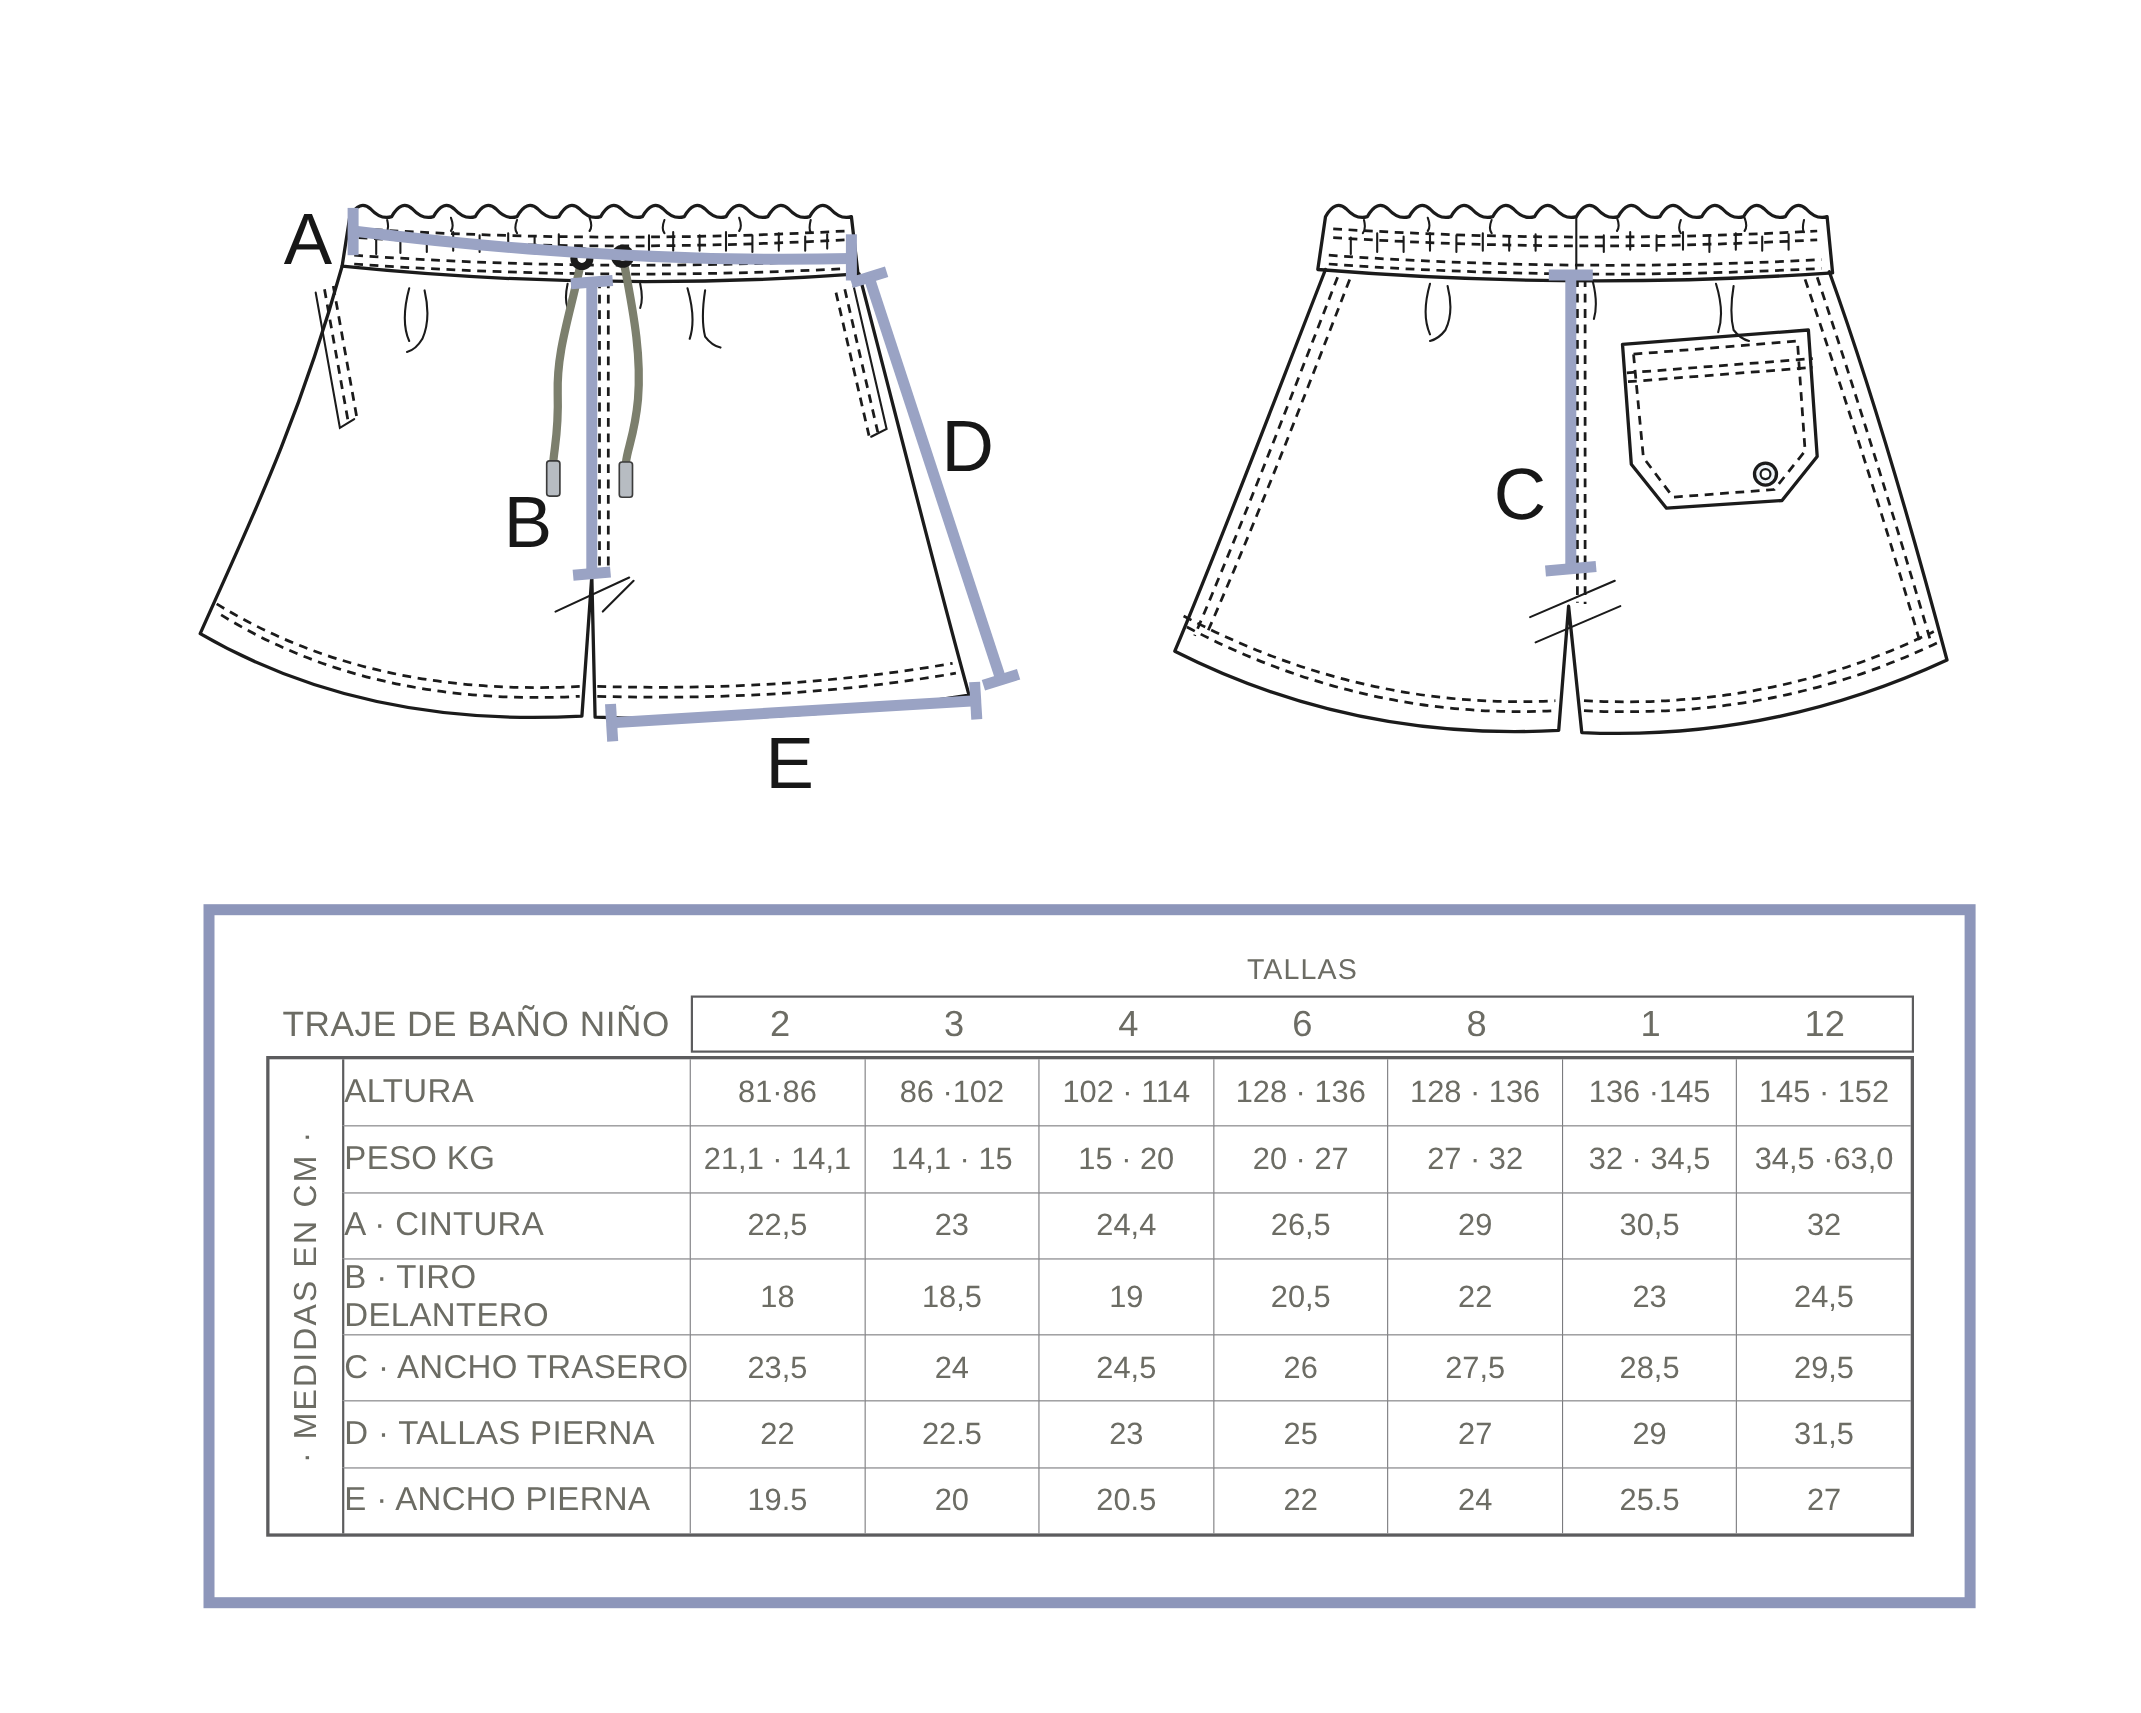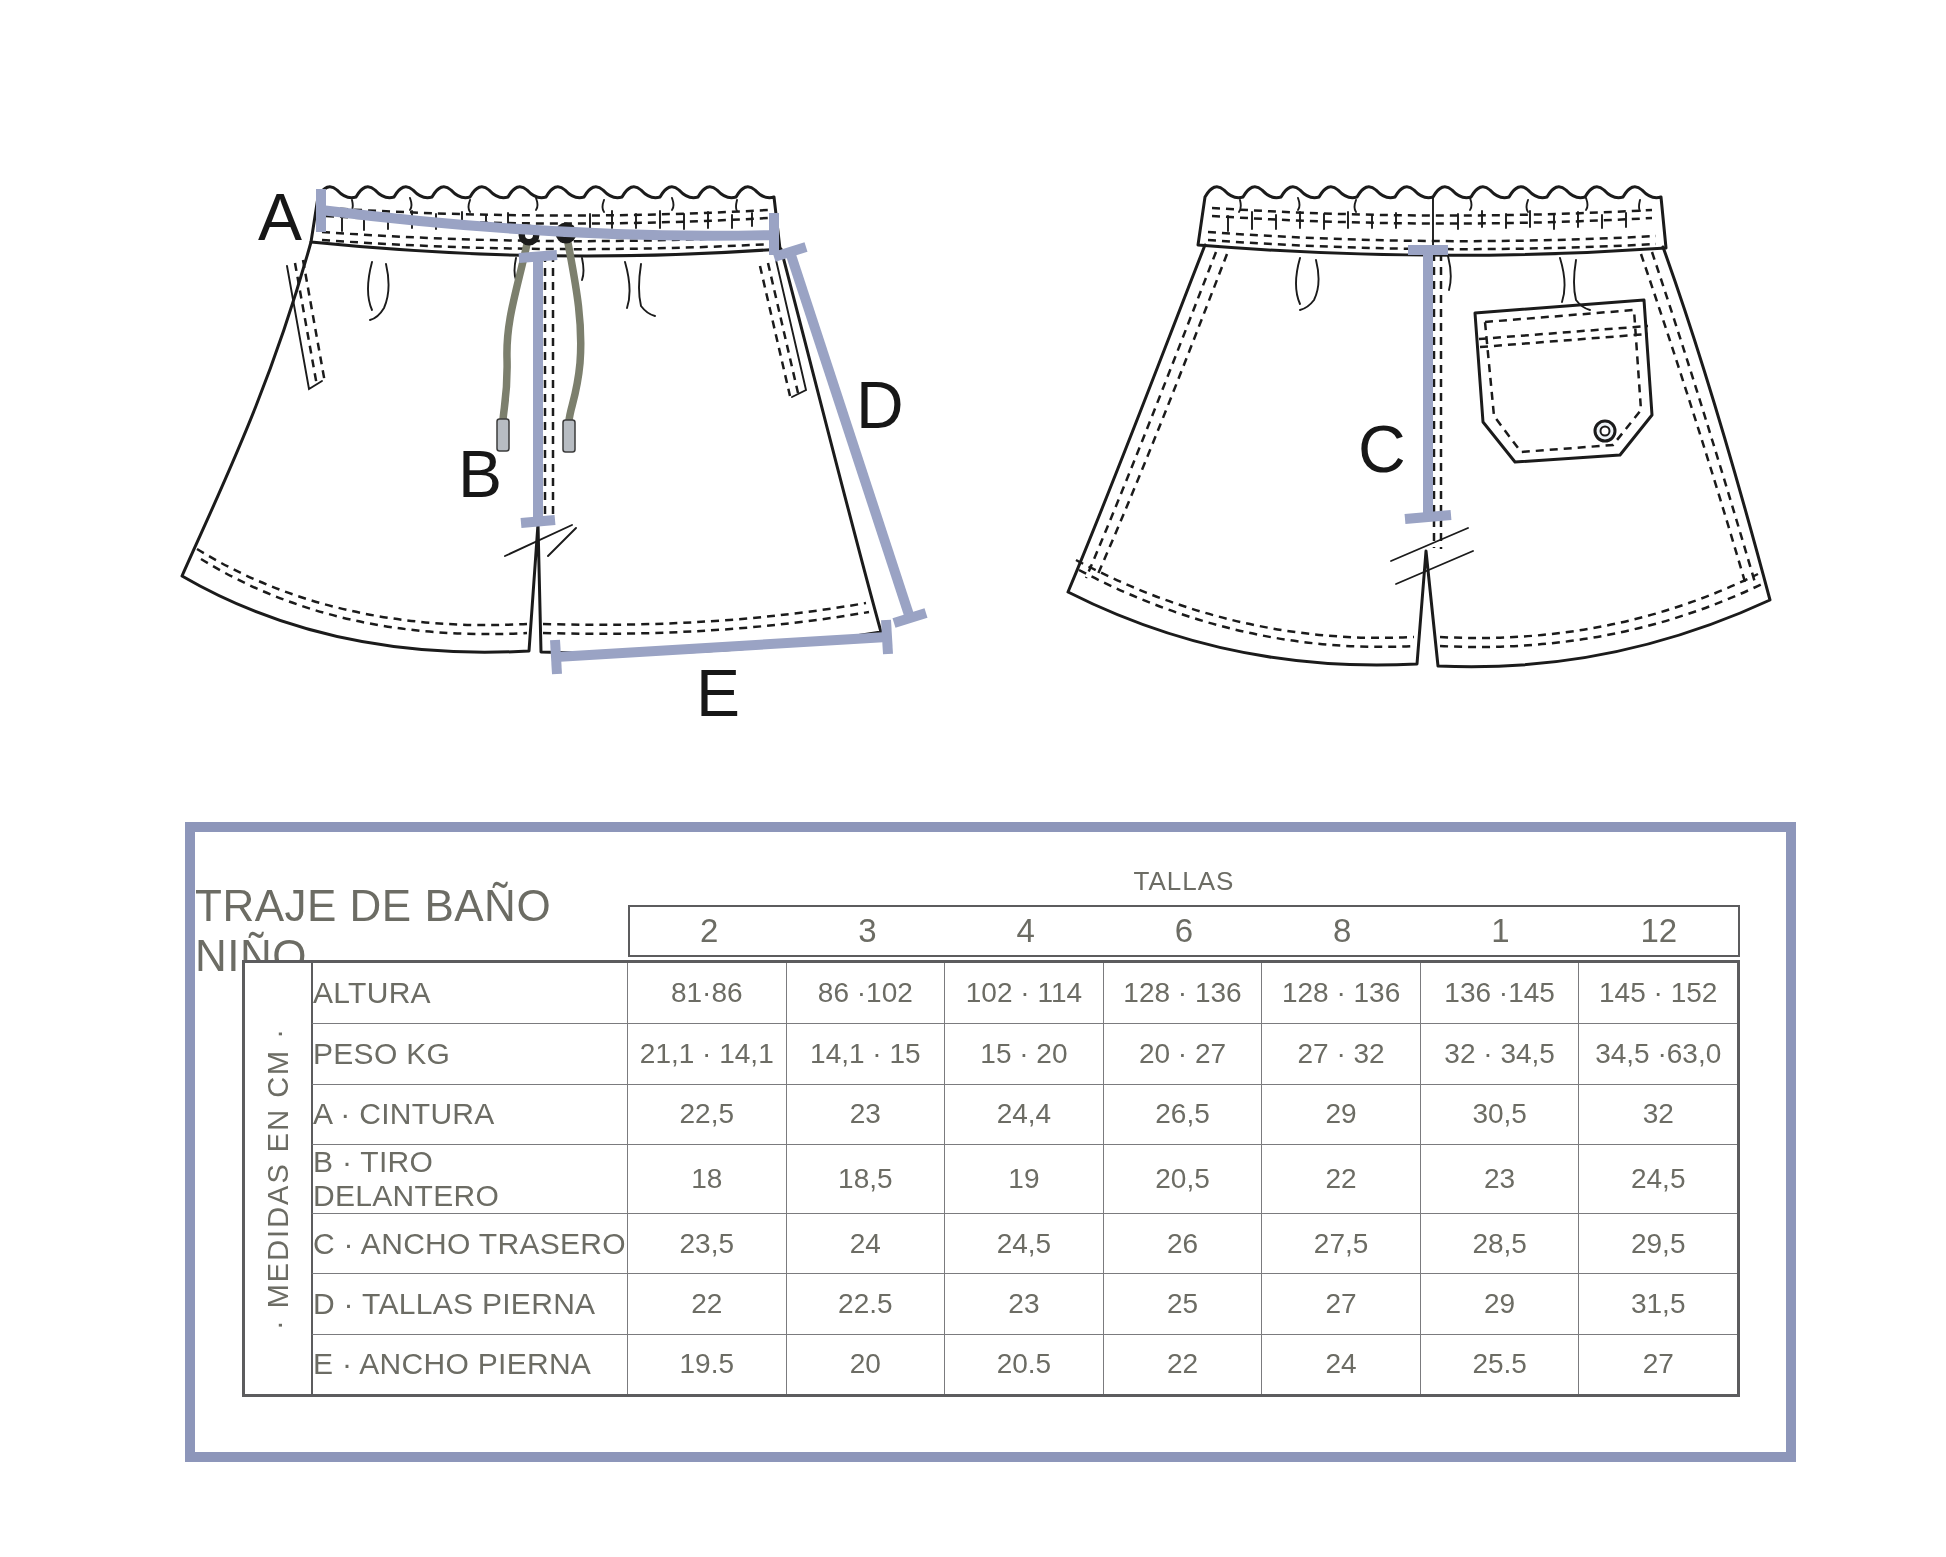--- a/index.html
+++ b/index.html
@@ -19,22 +19,22 @@
   .frame {
     position:absolute; left:185px; top:822px; width:1611px; height:640px;
     border:10px solid var(--frame,#8d96ba); box-sizing:border-box; background:#fff;
   }
   .tallas {
     position:absolute; left:433px; top:34px; width:1112px; text-align:center;
     font-size:26px; letter-spacing:1px; color:var(--table-text,#6c6c64);
   }
   .product {
     position:absolute; left:0; top:73px; width:433px; height:52px;
-    display:flex; align-items:center; justify-content:flex-end; padding-right:32px;
-    box-sizing:border-box; font-size:44px; letter-spacing:0.5px; color:var(--table-text,#6c6c64);
+    display:flex; align-items:center; justify-content:flex-end; padding-right:19px;
+    box-sizing:border-box; font-size:32px; letter-spacing:0.5px; color:var(--table-text,#6c6c64);
   }
   .sizes {
     position:absolute; left:433px; top:73px; width:1112px; height:52px;
     border:2.5px solid var(--table-border,#5c5c5e); box-sizing:border-box;
     display:flex; background:#fff;
   }
   .size-cell {
     flex:1; display:flex; align-items:center; justify-content:center;
     font-size:33px; color:var(--table-text,#6c6c64);
   }

